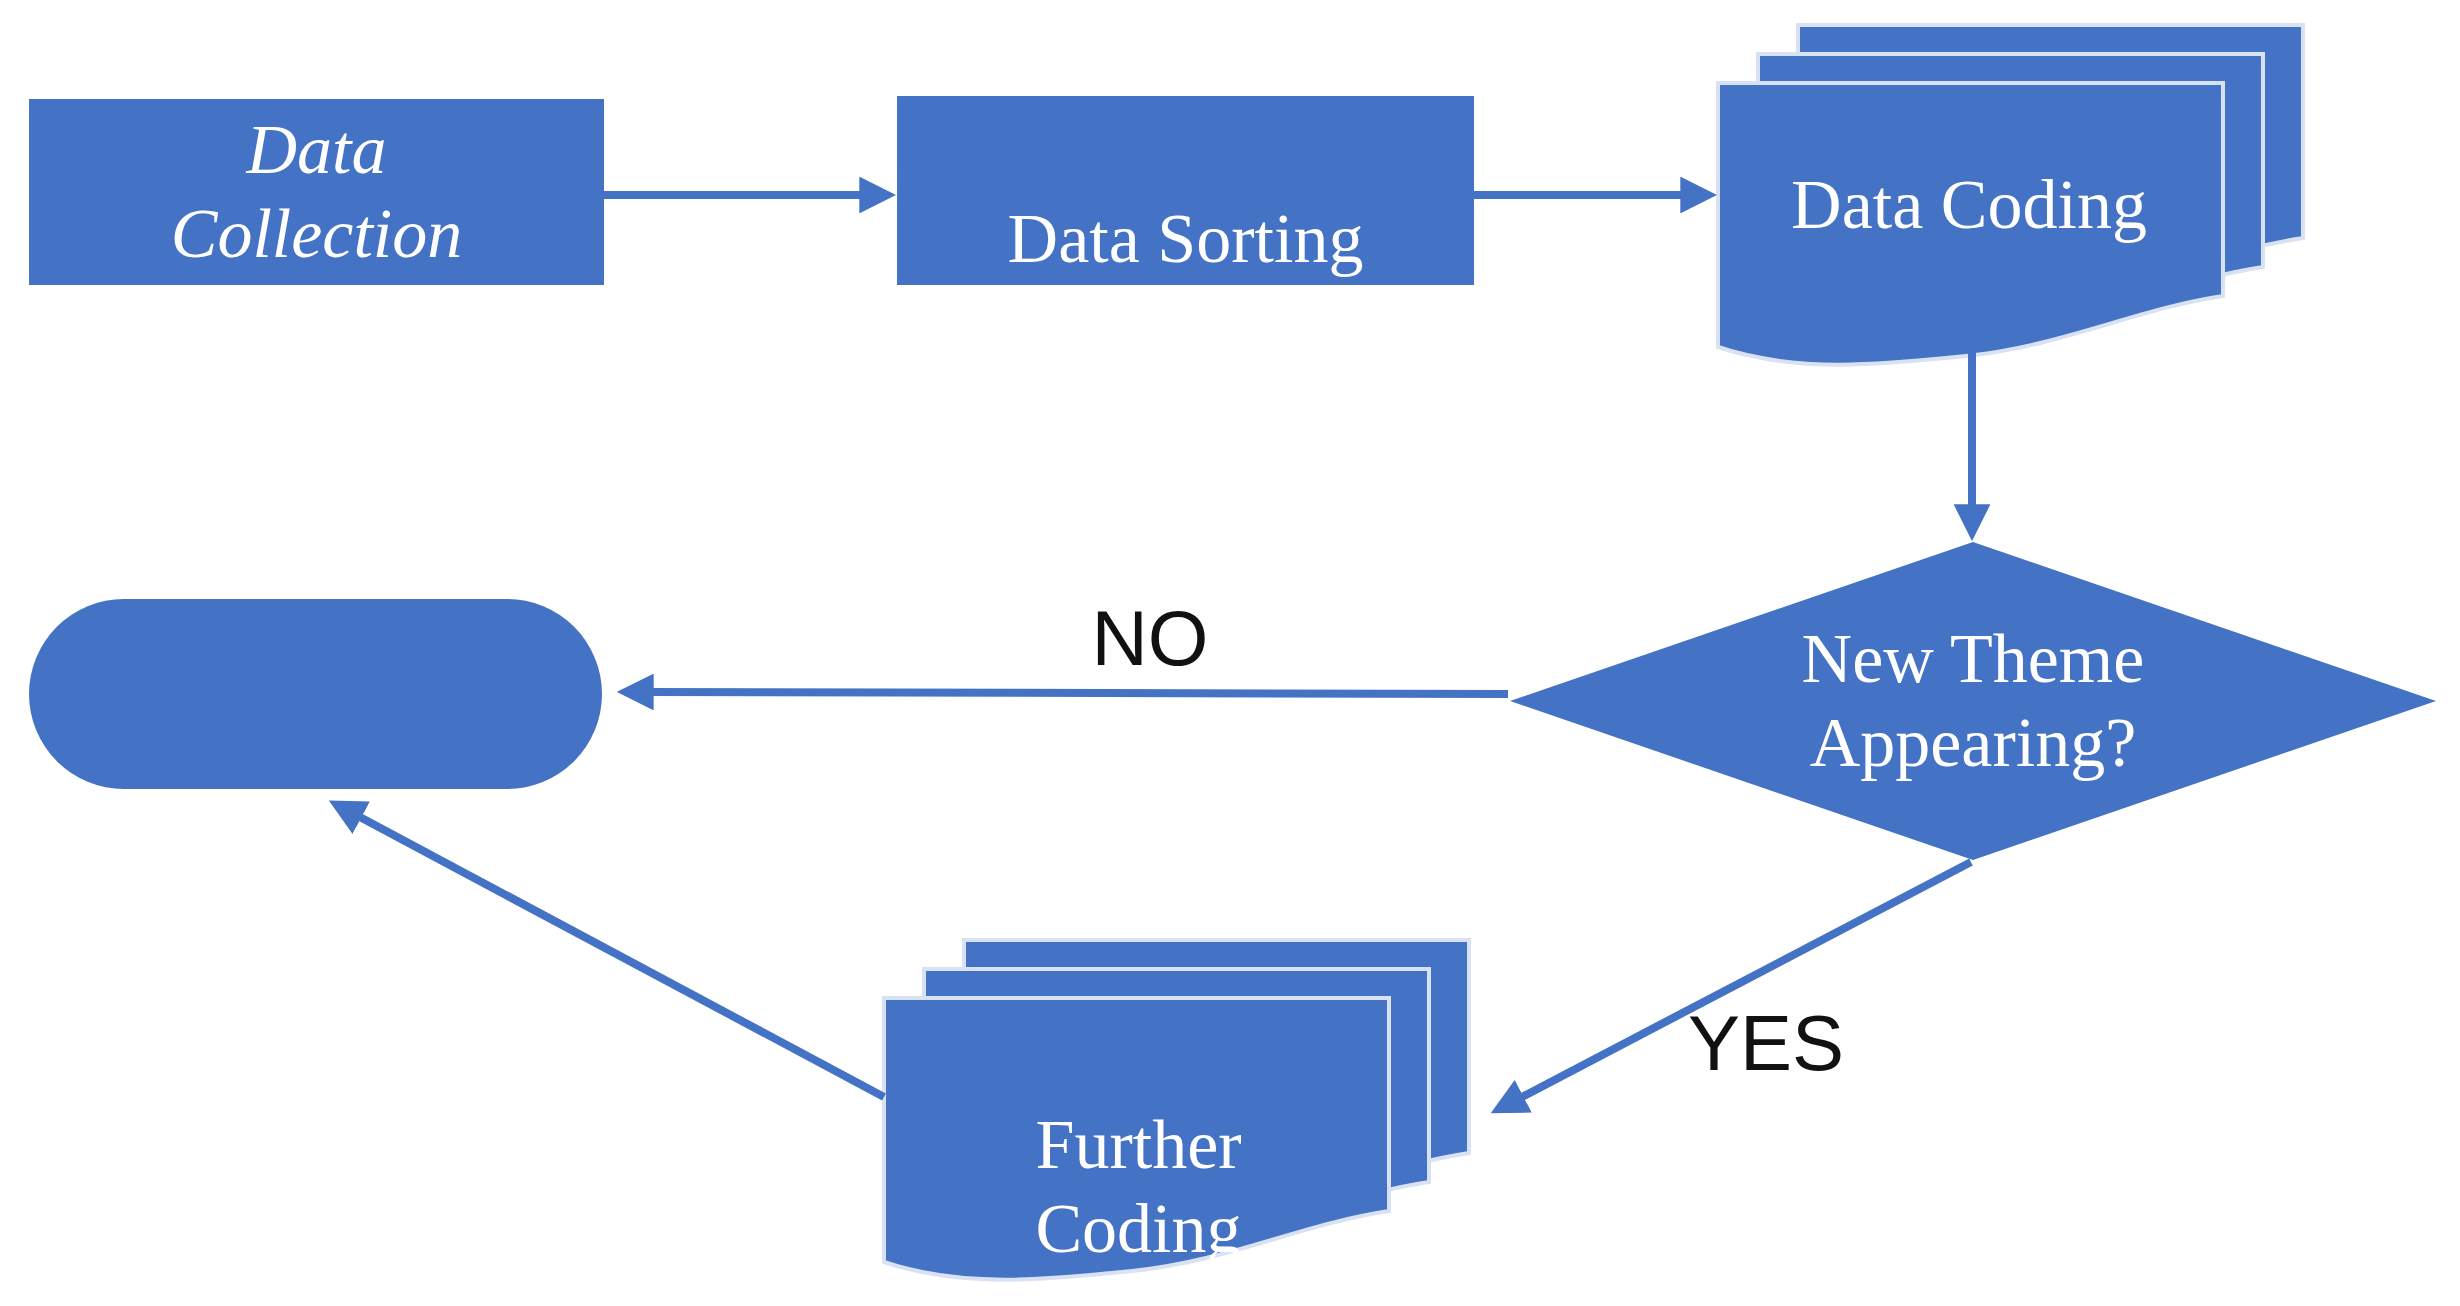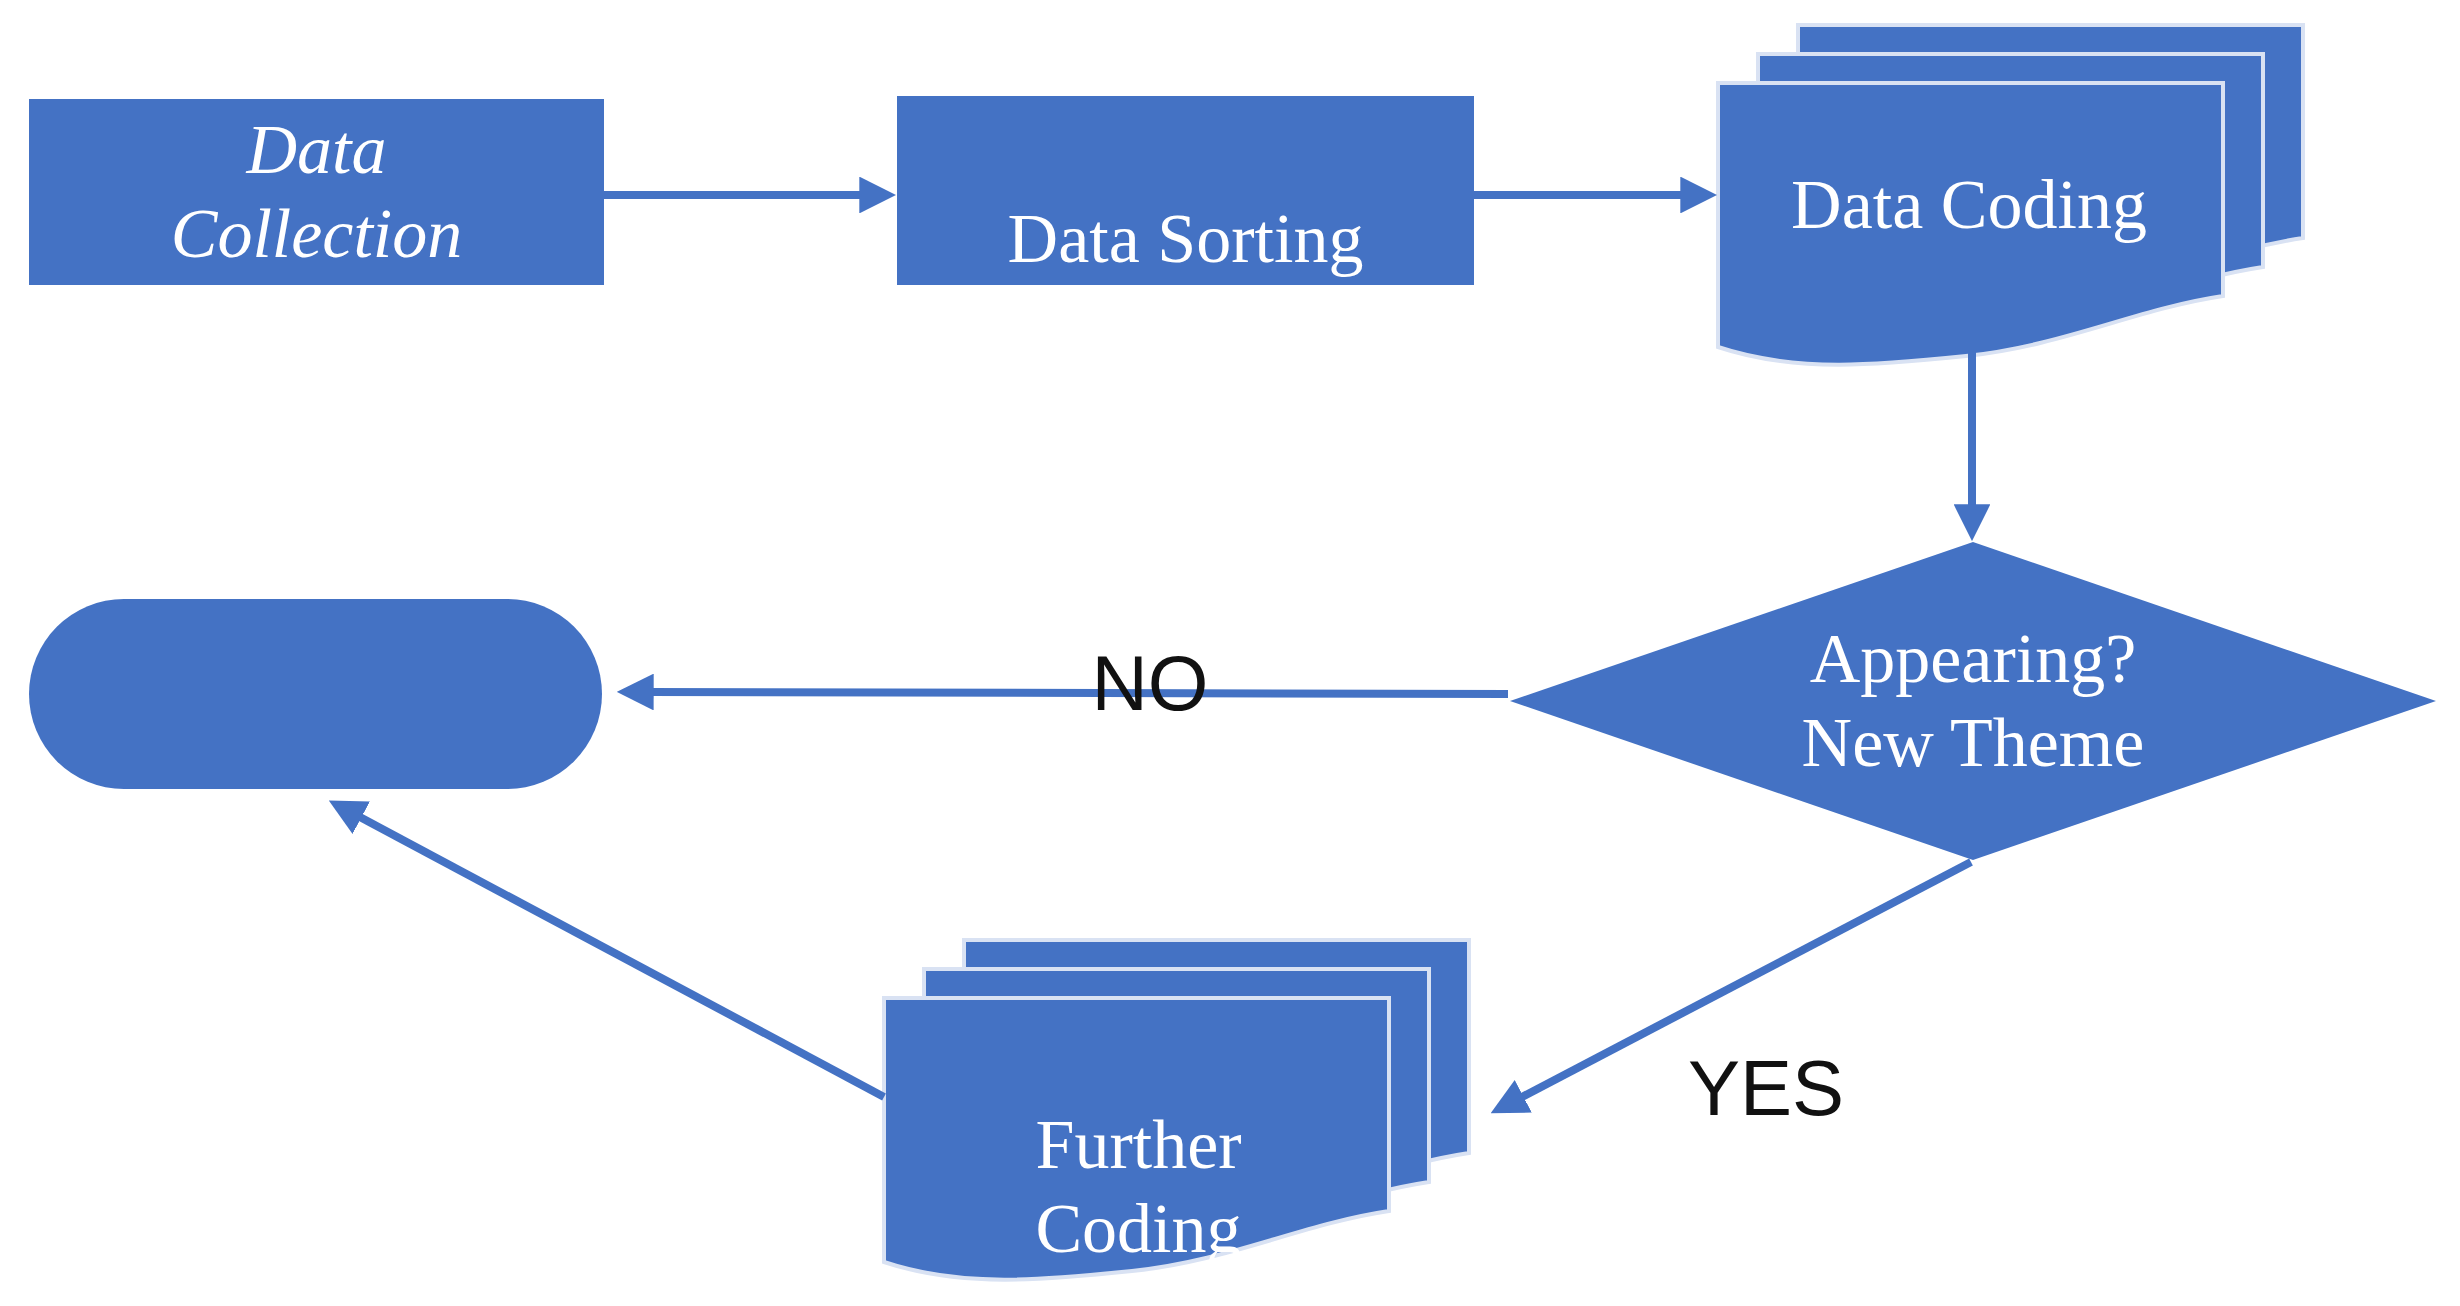--- a/index.html
+++ b/index.html
@@ -35,21 +35,20 @@
   .node-label span{display:block;}
 
   .edge-label{
     position:absolute;
     display:flex;justify-content:center;align-items:center;
     font-family:"Liberation Sans","DejaVu Sans",sans-serif;
     color:var(--label_text,#111);
     font-size:78px;line-height:80px;
     pointer-events:none;
     white-space:nowrap;
-    margin-top:45px;
   }
 </style>
 </head>
 <body>
 
 <div id="canvas">
 
   <svg width="2460" height="1306" viewBox="0 0 2460 1306">
     <defs>
       <marker id="arrowhead" viewBox="0 0 10 10" refX="1" refY="5" markerWidth="4.6" markerHeight="4.6" markerUnits="strokeWidth" orient="auto">
@@ -93,22 +92,22 @@
 
   <div class="node-label" style="left:897px;top:96px;width:577px;height:189px;margin-top:48px;">
     <span>Data Sorting</span>
   </div>
 
   <div class="node-label" style="left:1718px;top:95px;width:502px;height:220px;align-items:center;">
     <span>Data Coding</span>
   </div>
 
   <div class="node-label" style="left:1510px;top:542px;width:926px;height:318px;">
+    <span>New Theme</span>
     <span>Appearing?</span>
-    <span>New Theme</span>
   </div>
 
 
   <div class="node-label" style="left:884px;top:1052px;width:509px;height:270px;">
     <span>Further</span>
     <span>Coding</span>
   </div>
 
   <div class="edge-label" style="left:1020px;top:598px;width:260px;height:80px;">
     <span>NO</span>

